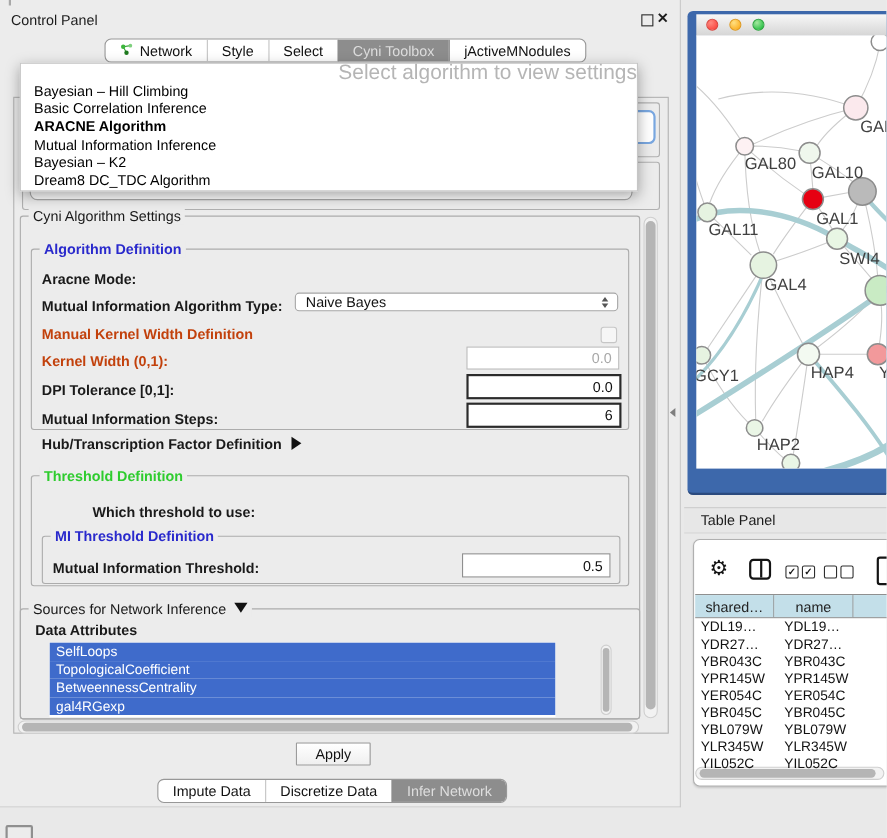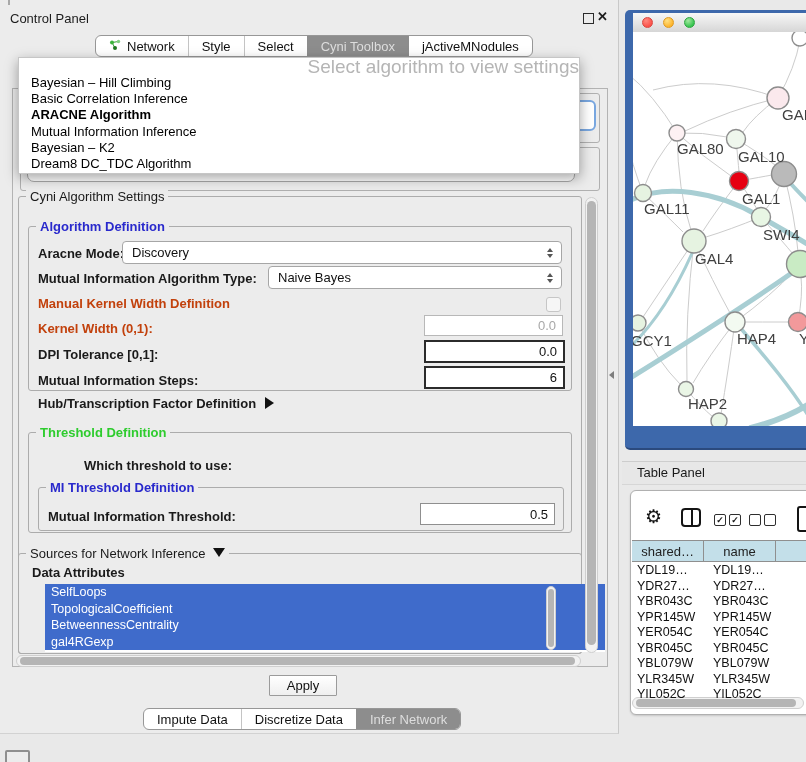--- a/index.html
+++ b/index.html
@@ -171,31 +171,23 @@
       </div>
   </div>
 
   <div class="abs group" style="left:18px;top:196px;width:562px;height:456px;"></div>
   <div class="abs legend black" style="left:26px;top:189px;">Cyni Algorithm Settings</div>
 
   <div class="abs group" style="left:28px;top:226px;width:542px;height:163px;"></div>
   <div class="abs legend blue" style="left:36px;top:219px;">Algorithm Definition</div>
 
   <div class="abs lbl" style="left:38px;top:246px;">Aracne Mode:</div>
-  <div class="abs combo" style="left:122px;top:241px;width:440px;height:23px;">
-    <span>Discovery</span>
-    <span class="spacer"></span>
-      <span class="arrows">
-        <span class="up"></span>
-        <span class="dn"></span>
-      </span>
-  </div>
 
   <div class="abs lbl" style="left:38px;top:271px;">Mutual Information Algorithm Type:</div>
-  <div class="abs combo" style="left:268px;top:266px;width:294px;height:23px;">
+  <div class="abs combo" style="left:268px;top:266px;width:294px;height:17px;">
     <span>Naive Bayes</span>
     <span class="spacer"></span>
       <span class="arrows">
         <span class="up"></span>
         <span class="dn"></span>
       </span>
   </div>
 
   <div class="abs lbl dis" style="left:38px;top:296px;">Manual Kernel Width Definition</div>
   <div class="abs chk" style="left:546px;top:297px;"></div>
@@ -221,21 +213,21 @@
   <div class="abs group" style="left:38px;top:487px;width:524px;height:42px;"></div>
   <div class="abs legend blue" style="left:46px;top:480px;">MI Threshold Definition</div>
   <div class="abs lbl" style="left:48px;top:509px;">Mutual Information Threshold:</div>
   <div class="abs fld mid" style="left:420px;top:503px;width:135px;height:22px;">0.5</div>
 
   <div class="abs group" style="left:18px;top:553px;width:562px;height:99px;"></div>
   <div class="abs legend black" style="left:26px;top:546px;">
     <span>Sources for Network Inference</span><span class="tri-down"></span>
   </div>
   <div class="abs lbl" style="left:32px;top:565px;">Data Attributes</div>
-  <div class="abs listbox" style="left:45px;top:584px;width:560px;height:68px;">
+  <div class="abs listbox" style="left:45px;top:584px;width:460px;height:68px;">
       <div class="li">SelfLoops</div>
       <div class="li">TopologicalCoefficient</div>
       <div class="li">BetweennessCentrality</div>
       <div class="li">gal4RGexp</div>
     </div>
   <div class="abs vscroll" style="left:546px;top:586px;width:10px;height:64px;">
       <span class="thumb" style="top:2px;height:58px;"></span>
     </div>
 
   <div class="abs vscroll" style="left:585px;top:197px;width:13px;height:456px;">

